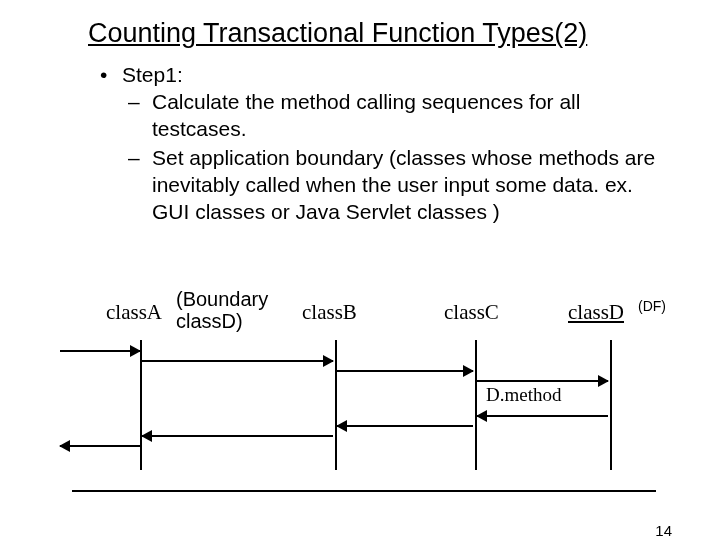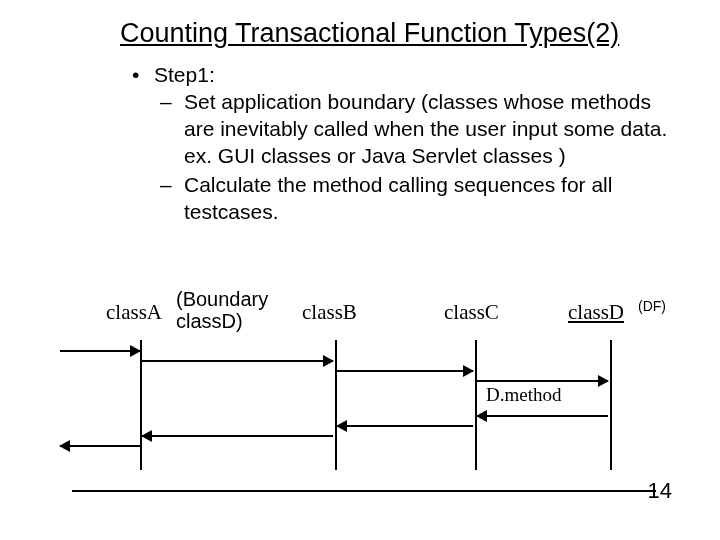--- a/index.html
+++ b/index.html
@@ -9,21 +9,21 @@
     height: 540px;
     background: #fff;
     font-family: "Segoe UI", Verdana, Arial, sans-serif;
     color: #000;
   }
   .slide {
     position: relative;
     width: 720px;
     height: 540px;
     box-sizing: border-box;
-    padding: 18px 40px 0 120px;
+    padding: 18px 40px 0 88px;
   }
   .title {
     font-size: 27px;
     font-weight: 400;
     text-decoration: underline;
     margin: 0 0 14px 0;
     white-space: nowrap;
   }
   ul.lvl1 {
     margin: 8px;
@@ -116,37 +116,37 @@
     position: absolute;
     left: 72px;
     top: 490px;
     width: 584px;
     height: 1.5px;
     background: #000;
   }
   .pagenum {
     position: absolute;
     right: 48px;
-    top: 478px;
-    font-size: 22px;
+    top: 522px;
+    font-size: 15px;
   }
 </style>
 </head>
 <body>
 
 <div class="slide">
 
   <h1 class="title">Counting Transactional Function Types(2)</h1>
 
   <ul class="lvl1">
     <li>
       <span>Step1:</span>
       <ul class="lvl2">
+        <li>Calculate the method calling sequences for all testcases.</li>
         <li>Set application boundary (classes whose methods are inevitably called when the user input some data. ex. GUI classes or Java Servlet classes )</li>
-        <li>Calculate the method calling sequences for all testcases.</li>
       </ul>
     </li>
   </ul>
 
   <div class="diagram">
 
     <div class="lbl lblA">classA</div>
     <div class="lblAnote">
       <span>(Boundary</span><br>
       <span>classD)</span>

